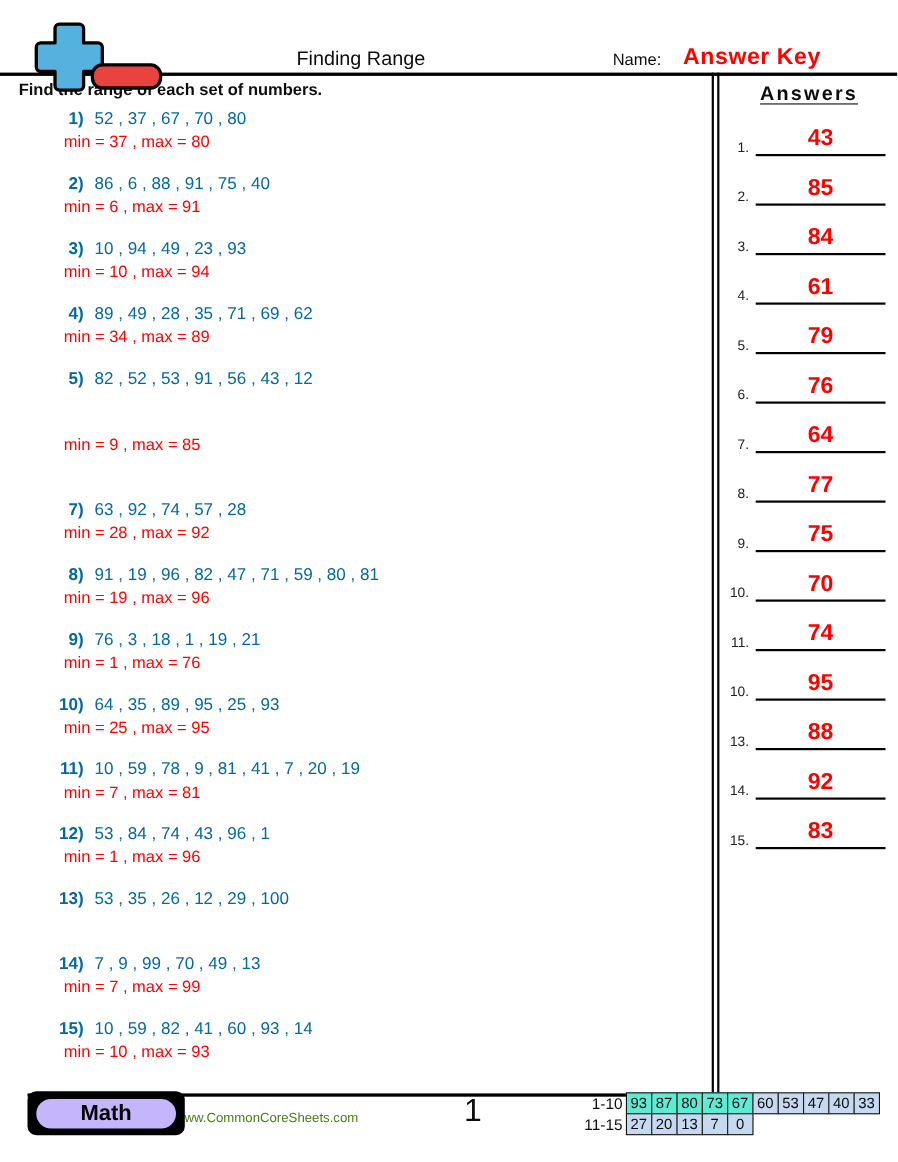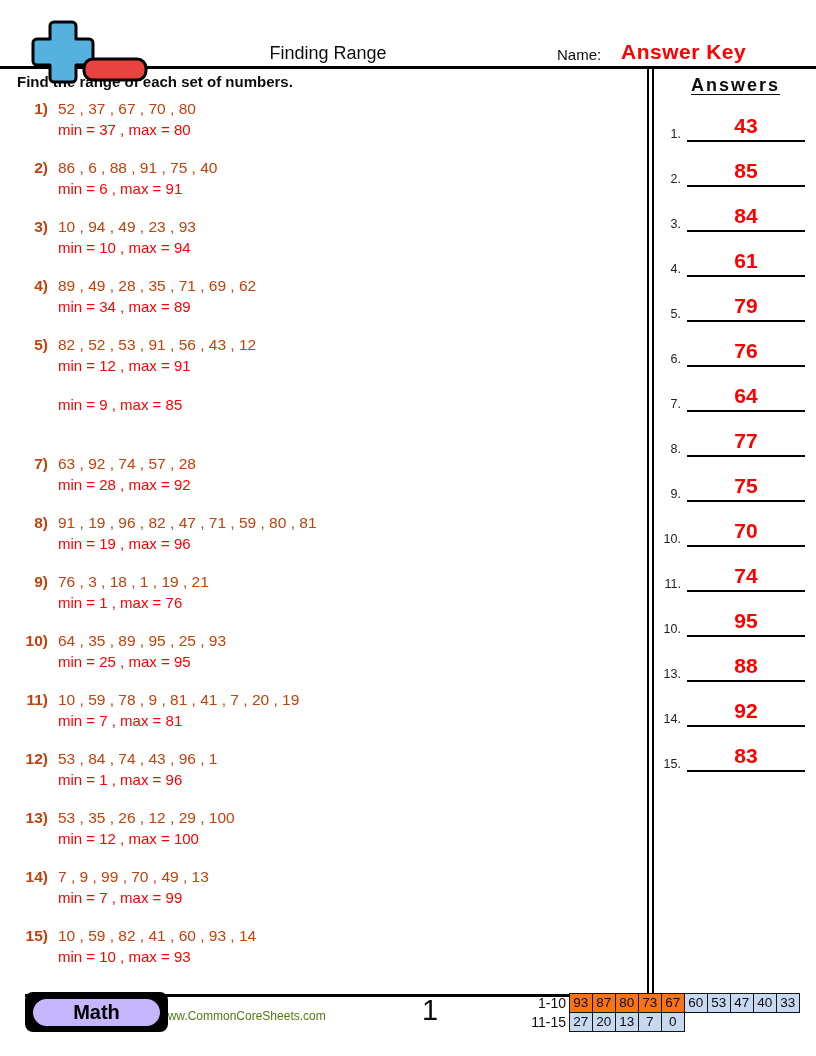--- a/index.html
+++ b/index.html
@@ -11,21 +11,21 @@
   .header-rule{position:absolute;left:0;top:66px;width:816px;height:3px;background:#000;}
   .logo{position:absolute;left:32px;top:12px;width:120px;height:72px;z-index:3;}
   .logo svg{position:absolute;left:0;top:0;overflow:visible;}
   .page-title{position:absolute;left:0;top:43px;width:656px;text-align:center;font-size:18px;color:#0d0d0d;}
   .name-label{position:absolute;left:557px;top:46px;font-size:15px;color:#0d0d0d;}
   .name-value{position:absolute;left:621px;top:40px;width:170px;text-align:left;font-size:21px;font-weight:bold;color:var(--accent-red);letter-spacing:.5px;}
   .instruction{position:absolute;left:17px;top:73px;font-size:15px;font-weight:bold;color:#0d0d0d;}
   
   .questions{position:absolute;left:0;top:99px;width:630px;}
   .q{height:59px;}
-  .q-line1{font-size:15.5px;color:#c2410c;line-height:20px;}
+  .q-line1{font-size:15.5px;color:#0369a1;line-height:20px;margin-left:28px;}
   .q-num{display:inline-block;width:48px;text-align:right;font-weight:bold;margin-right:10px;}
   .q-minmax{margin-left:58px;margin-top:1px;font-size:15px;line-height:20px;color:var(--accent-red);}
   
   .sep{position:absolute;top:66px;height:931px;width:2px;background:#000;}
   .sep-1{left:647px;}
   .sep-2{left:652px;}
   .answers{position:absolute;left:655px;top:66px;width:161px;}
   .answers-heading{margin-top:9px;text-align:center;font-size:18px;font-weight:bold;letter-spacing:2px;text-decoration:underline;text-underline-offset:3px;color:#0d0d0d;}
   .answers-list{margin-top:1px;}
   .ans-row{height:45px;display:flex;align-items:flex-end;}
@@ -35,21 +35,21 @@
   
   .footer-rule{position:absolute;left:25px;top:994px;width:770px;height:2.5px;background:#000;}
   .badge{position:absolute;left:25px;top:992px;width:143px;height:40px;background:#000;border-radius:8px;display:flex;align-items:center;justify-content:center;z-index:2;}
   .badge-pill{width:127px;height:27px;background:#c4b5fd;border:3px solid #000;border-radius:999px;display:flex;align-items:center;justify-content:center;font-weight:bold;font-size:20px;color:#000;}
   .website{position:absolute;left:159px;top:1009px;font-size:12px;color:#4d7c0f;}
   .page-number{position:absolute;left:400px;top:994px;width:60px;text-align:center;font-size:29px;font-weight:400;color:#0d0d0d;}
   .score-table{position:absolute;left:524px;top:993px;z-index:2;}
   .score-row{display:flex;}
   .score-row + .score-row{margin-top:-1.5px;}
   .score-label{width:42px;text-align:right;padding-right:4px;font-size:14px;line-height:20px;color:#0d0d0d;}
-  .score-cell{box-sizing:border-box;width:24.5px;height:20px;border:1.5px solid #15150f;margin-left:-1.5px;text-align:center;font-size:13.5px;line-height:17px;background:#f97316;color:#0d0d0d;}
+  .score-cell{box-sizing:border-box;width:24.5px;height:20px;border:1.5px solid #15150f;margin-left:-1.5px;text-align:center;font-size:13.5px;line-height:17px;background:#5eead4;color:#0d0d0d;}
   .score-cell:first-of-type{margin-left:0;}
   .score-cell.hl{background:var(--score-hl);}
 </style>
 </head>
 <body>
 
 <div class="page">
 
   <div class="header-rule"></div>
 
@@ -91,21 +91,20 @@
     <div class="q-line1">
       <span class="q-num">4)</span><span class="q-values">89 , 49 , 28 , 35 , 71 , 69 , 62</span>
     </div>
     <div class="q-minmax">min = 34 , max = 89</div>
   </div>
 
   <div class="q">
     <div class="q-line1">
       <span class="q-num">5)</span><span class="q-values">82 , 52 , 53 , 91 , 56 , 43 , 12</span>
     </div>
-    <div class="q-minmax">min = 12 , max = 91</div>
   </div>
 
   <div class="q">
     <div class="q-minmax">min = 9 , max = 85</div>
   </div>
 
   <div class="q">
     <div class="q-line1">
       <span class="q-num">7)</span><span class="q-values">63 , 92 , 74 , 57 , 28</span>
     </div>
@@ -144,21 +143,20 @@
     <div class="q-line1">
       <span class="q-num">12)</span><span class="q-values">53 , 84 , 74 , 43 , 96 , 1</span>
     </div>
     <div class="q-minmax">min = 1 , max = 96</div>
   </div>
 
   <div class="q">
     <div class="q-line1">
       <span class="q-num">13)</span><span class="q-values">53 , 35 , 26 , 12 , 29 , 100</span>
     </div>
-    <div class="q-minmax">min = 12 , max = 100</div>
   </div>
 
   <div class="q">
     <div class="q-line1">
       <span class="q-num">14)</span><span class="q-values">7 , 9 , 99 , 70 , 49 , 13</span>
     </div>
     <div class="q-minmax">min = 7 , max = 99</div>
   </div>
 
   <div class="q">

